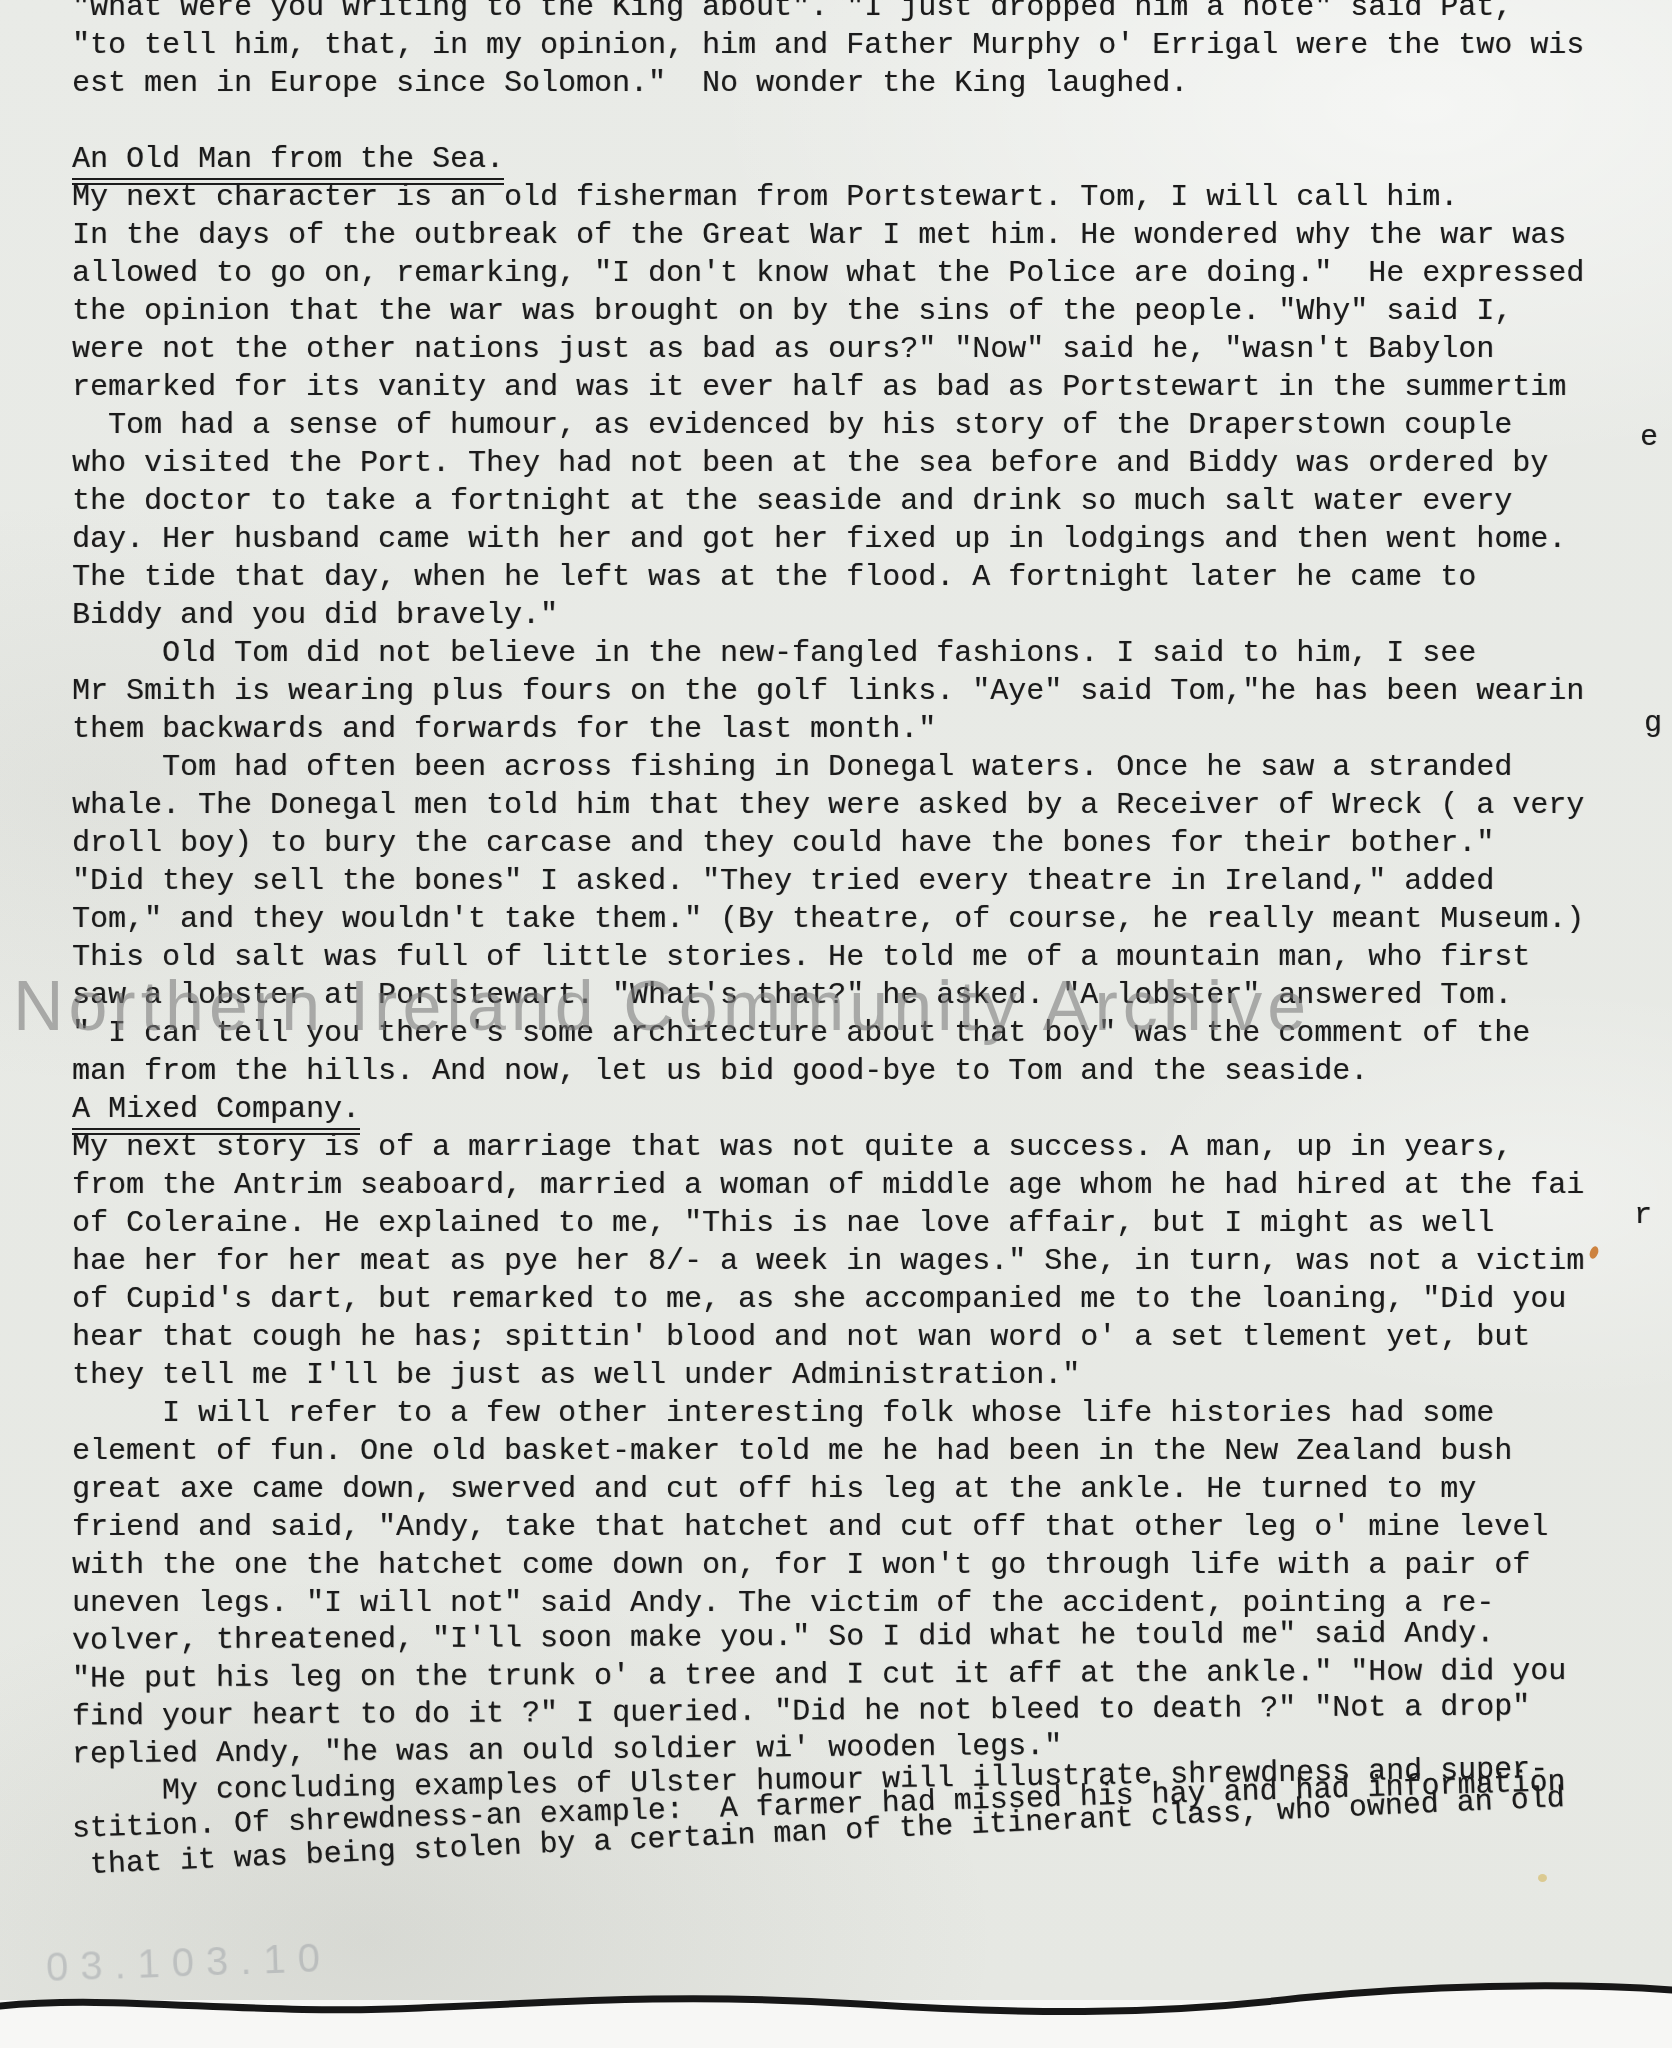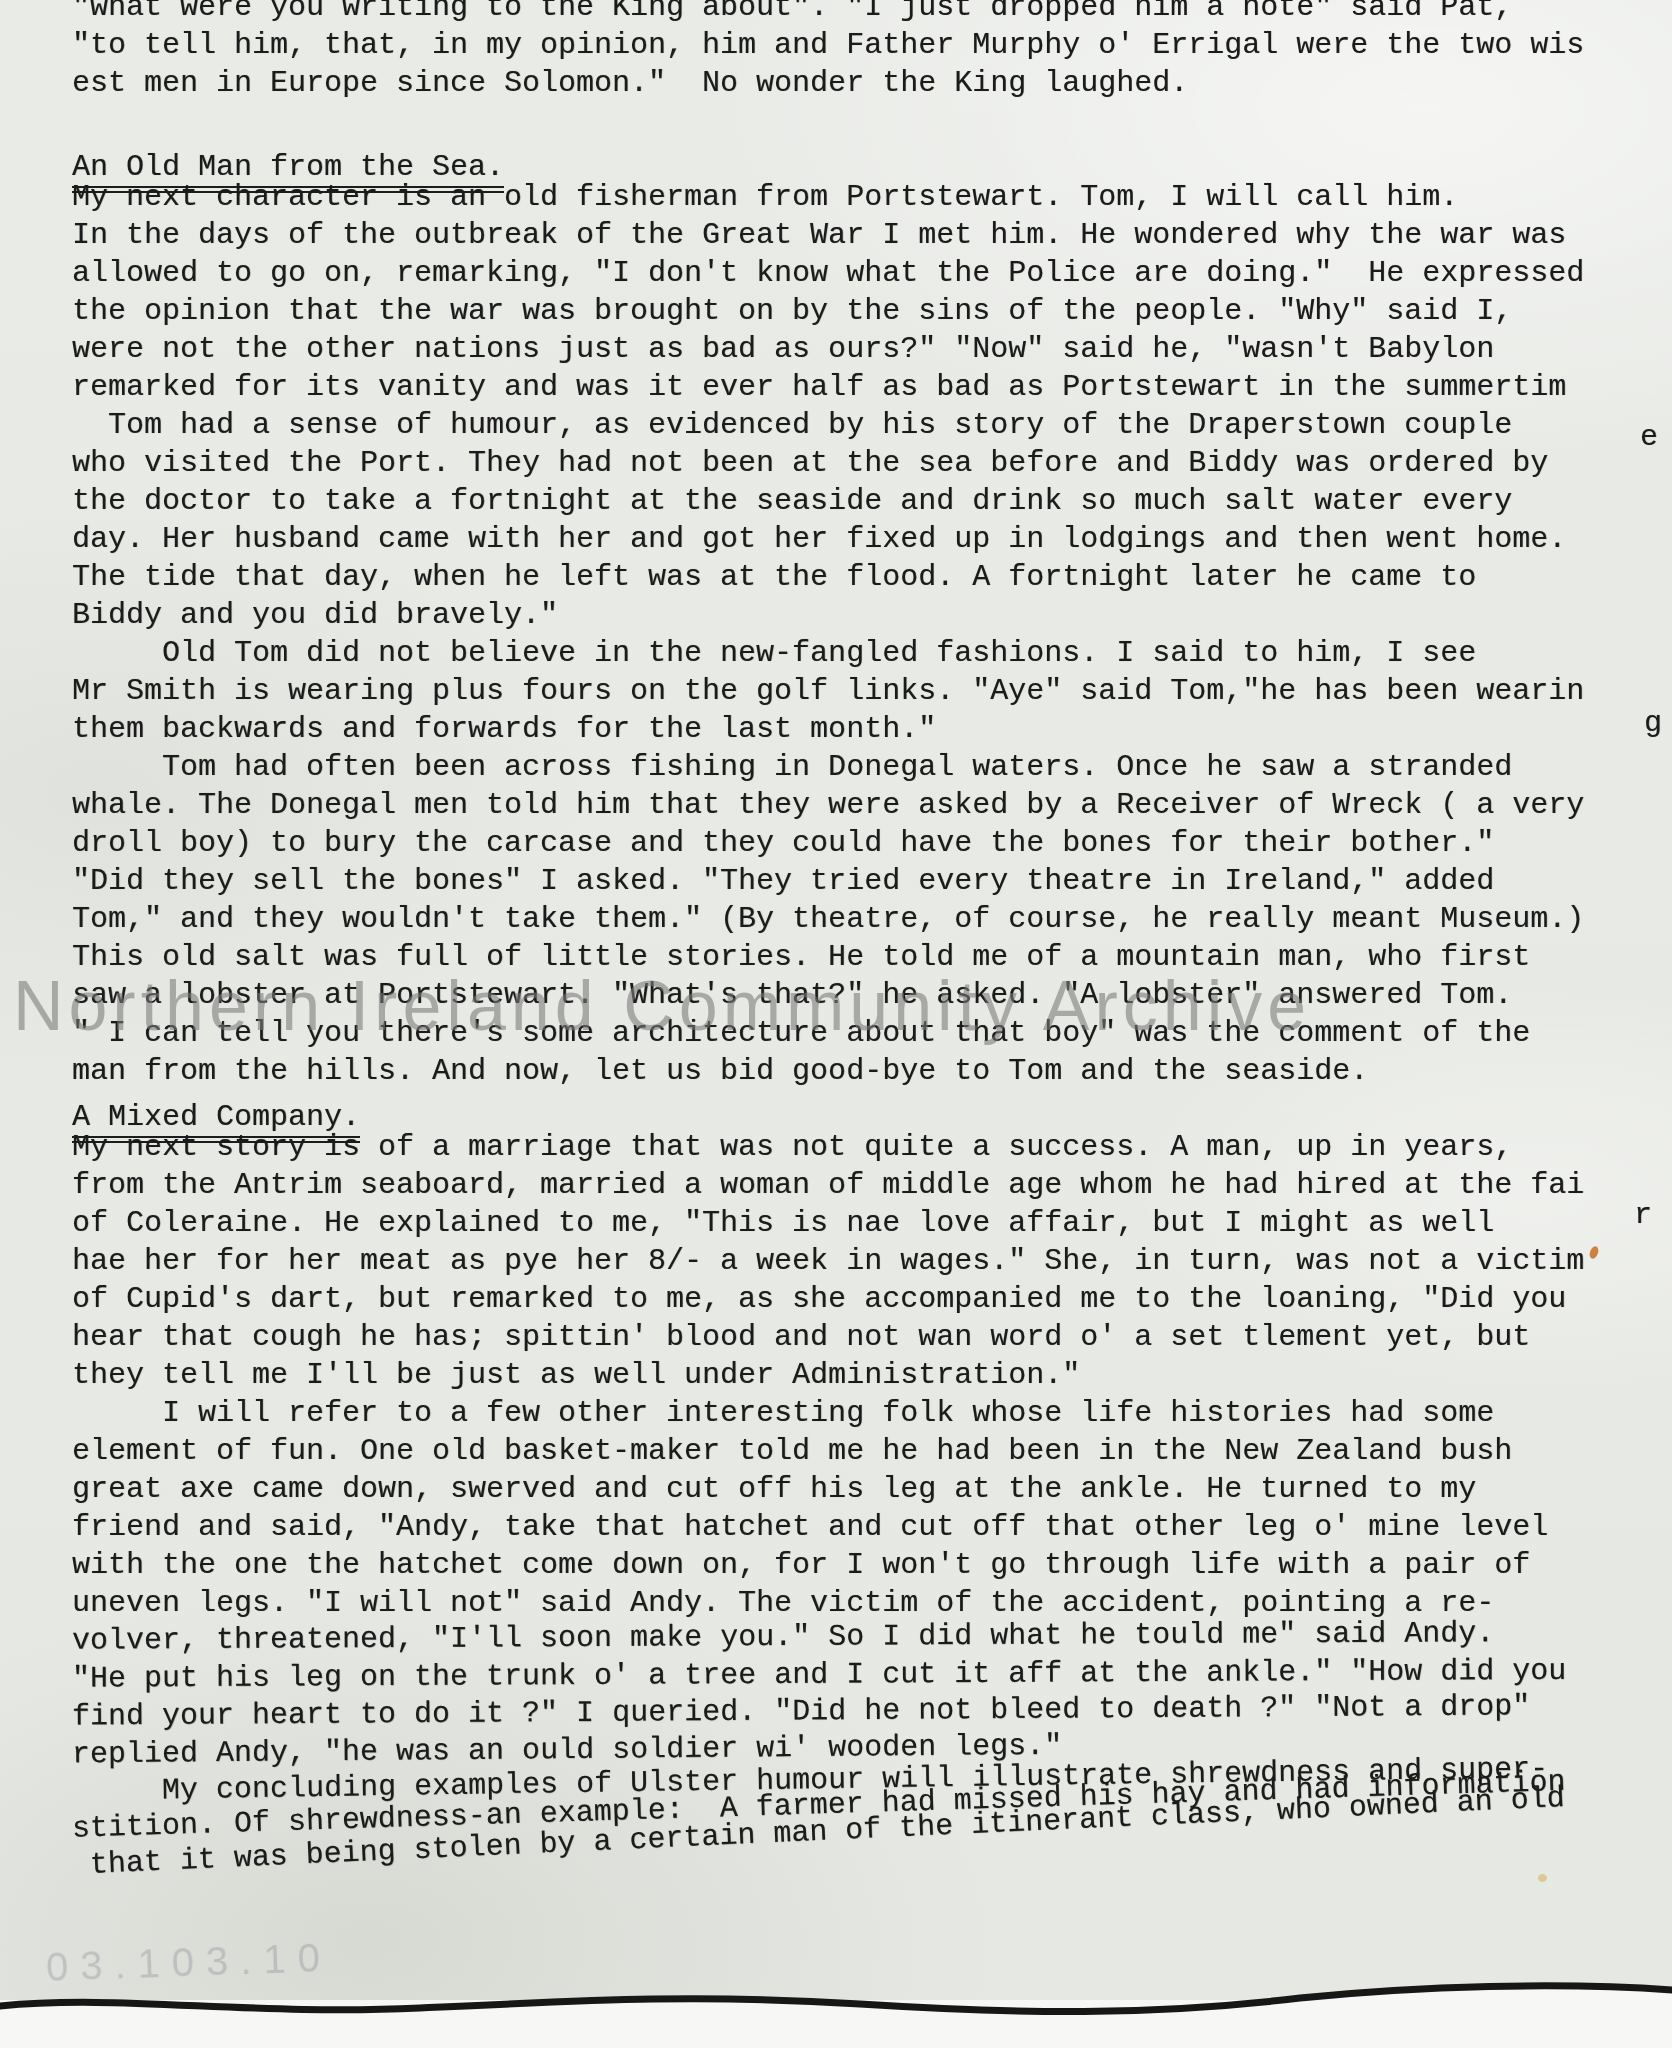--- a/index.html
+++ b/index.html
@@ -25,21 +25,20 @@
     color:#1b1b1b;
     font-size:30px;line-height:38px;
     text-shadow:0.4px 0.4px 0.7px rgba(25,25,25,0.45);
   }
   .row{position:relative;height:38px;padding-left:72px;white-space:pre;box-sizing:border-box;}
   .gap-row{height:38px;}
   .heading-row .heading-text{
     display:inline-block;
     border-bottom:7px double #1c1c1c;
     padding-bottom:0px;
-    margin-top:8px;
   }
   .hang{position:absolute;white-space:pre;}
   
   #watermark{
     position:absolute;left:0;top:966px;width:1324px;
     text-align:center;
     font-family:"Liberation Sans","DejaVu Sans",sans-serif;
     font-size:70px;letter-spacing:5px;
     color:rgba(122,122,122,0.58);
     z-index:5;

